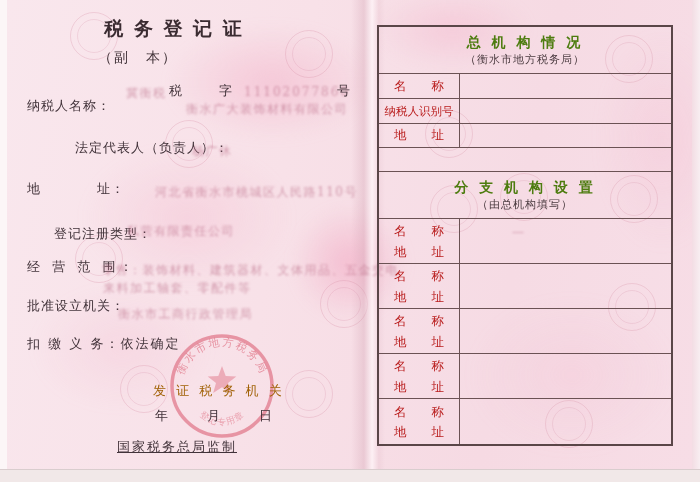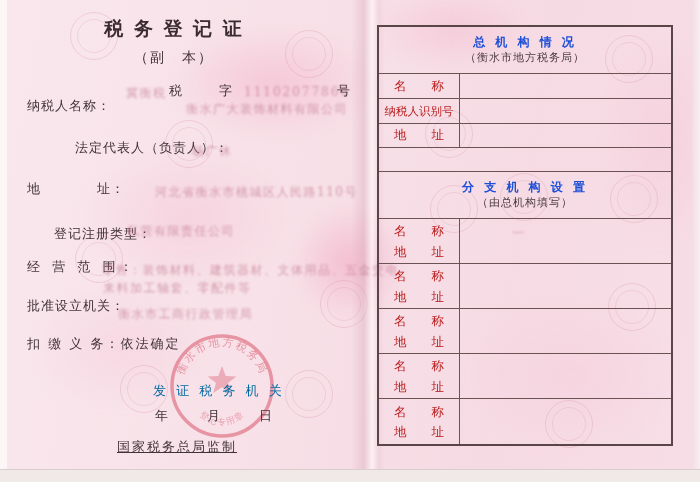--- a/index.html
+++ b/index.html
@@ -24,49 +24,49 @@
   .w6{left:460px;top:295px;width:210px;height:160px;background:radial-gradient(closest-side,rgba(242,166,193,.15),rgba(242,166,193,0));}
   .w7{left:590px;top:30px;width:130px;height:220px;background:radial-gradient(closest-side,rgba(242,166,193,.20),rgba(242,166,193,0));}
   .ring{position:absolute;width:46px;height:46px;border:1px solid rgba(214,142,166,.30);border-radius:50%;pointer-events:none;}
   .ring::after{content:"";position:absolute;inset:6px;border:1px solid rgba(214,142,166,.24);border-radius:50%;}
   .fold{position:absolute;left:344px;top:0;width:34px;height:470px;
         background:linear-gradient(90deg,rgba(201,148,166,0) 0%,rgba(201,148,166,.28) 38%,rgba(255,246,249,.75) 62%,rgba(201,148,166,.12) 82%,rgba(201,148,166,0) 100%);}
 
   
   .lp-title{position:absolute;left:98px;top:16px;width:152px;text-align:center;
             font-size:19px;font-weight:bold;letter-spacing:2px;color:#3a2b31;}
-  .lp-sub{position:absolute;left:98px;top:49px;width:152px;text-align:center;
+  .lp-sub{position:absolute;left:98px;top:49px;width:152px;text-align:left;
           font-size:14px;letter-spacing:2px;color:#3f3036;}
   .label{position:absolute;font-size:13px;color:#42333a;letter-spacing:1px;white-space:nowrap;}
   .ghost{position:absolute;font-size:12px;color:rgba(186,108,135,.60);filter:blur(1.1px);
          letter-spacing:1.5px;white-space:nowrap;}
   .s-tax{left:169px;top:82px;} .s-zi{left:219px;top:82px;} .s-hao{left:337px;top:82px;}
   .g-prefix{left:126px;top:85px;} .g-num{left:244px;top:85px;letter-spacing:2px;filter:blur(1px);}
   .f-name{left:27px;top:97px;} .g-name{left:186px;top:101px;}
   .f-rep{left:27px;top:139px;margin-left:48px;}  .g-rep{left:192px;top:143px;}
   .f-addr{left:27px;top:180px;} .g-addr{left:155px;top:184px;}
   .f-type{left:27px;top:225px;margin-left:27px;} .g-type{left:127px;top:223px;}
   .f-scope{left:27px;top:258px;letter-spacing:4px;} .g-scope1{left:102px;top:262px;} .g-scope2{left:103px;top:280px;}
   .f-appr{left:27px;top:297px;}  .g-appr{left:118px;top:306px;}
   .f-with{left:27px;top:335px;letter-spacing:2px;}
-  .lp-issuer{position:absolute;left:153px;top:382px;font-size:13px;letter-spacing:3px;color:#0369a1;white-space:nowrap;}
+  .lp-issuer{position:absolute;left:153px;top:382px;font-size:13px;letter-spacing:3px;color:#a16207;white-space:nowrap;}
   .lp-date{position:absolute;left:155px;top:407px;font-size:13px;color:#42333a;white-space:nowrap;}
   .lp-footer{position:absolute;left:117px;top:438px;font-size:13px;letter-spacing:2px;color:#42333a;white-space:nowrap;text-decoration:underline;}
 
   
   .stamp{position:absolute;left:160px;top:324px;width:124px;height:124px;filter:blur(.4px);opacity:.85;}
 
   
   .rtable{position:absolute;left:377px;top:25px;width:296px;box-sizing:border-box;
           border:2px solid #5a4648;background:rgba(255,255,255,.04);}
   .trow{display:flex;box-sizing:border-box;border-bottom:1px solid #6b5254;}
   .trow:last-child{border-bottom:none;}
   .h47{height:47px;} .h25{height:25px;} .h24{height:24px;} .h45{height:45px;}
   .cell-full{flex:1;display:flex;flex-direction:column;align-items:center;justify-content:center;}
-  .tt{font-size:12px;font-weight:bold;letter-spacing:3px;color:#1d4ed8;line-height:1.3;}
+  .tt{font-size:14px;font-weight:bold;letter-spacing:3px;color:#4d7c0f;line-height:1.3;}
   .ts{font-size:11px;letter-spacing:1px;color:#4a3a3f;}
   .lcell{width:81px;box-sizing:border-box;border-right:1px solid #6b5254;display:flex;
          align-items:center;justify-content:center;font-size:12.5px;color:#b91c1c;}
   .lcell.tight{font-size:11.5px;letter-spacing:0;}
   .lcell.two{flex-direction:column;justify-content:center;gap:3px;line-height:1.4;}
   .vcell{flex:1;position:relative;}
   .g-dash{position:absolute;left:52px;top:6px;font-size:12px;color:rgba(186,108,135,.55);filter:blur(1px);}
 </style>
 </head>
 <body>

